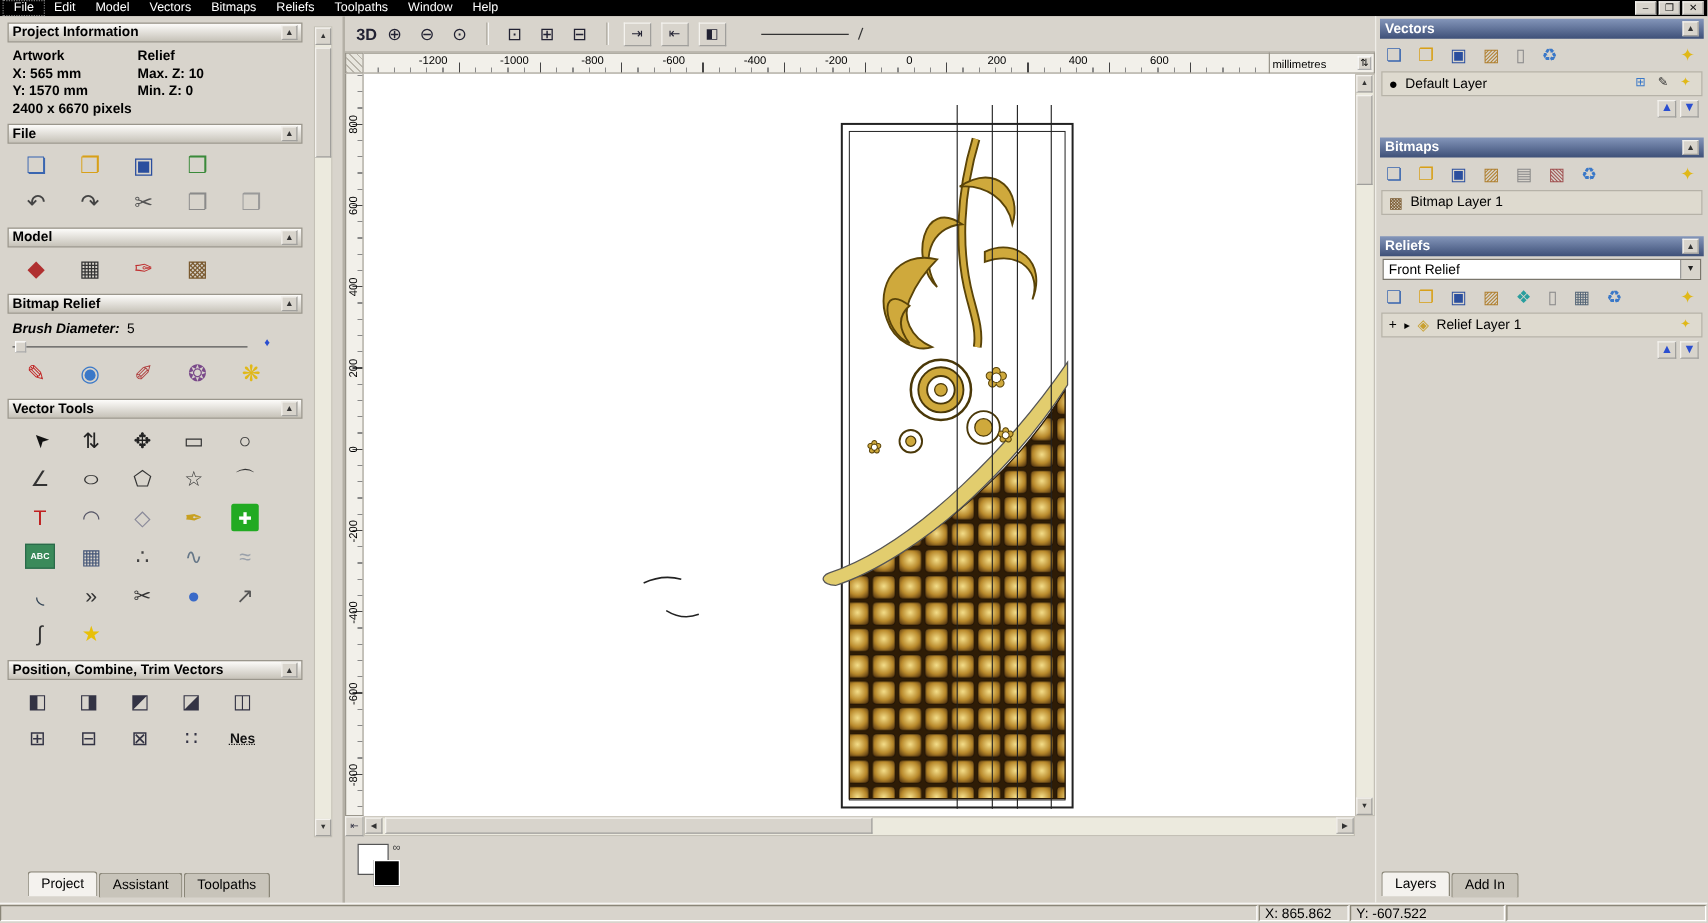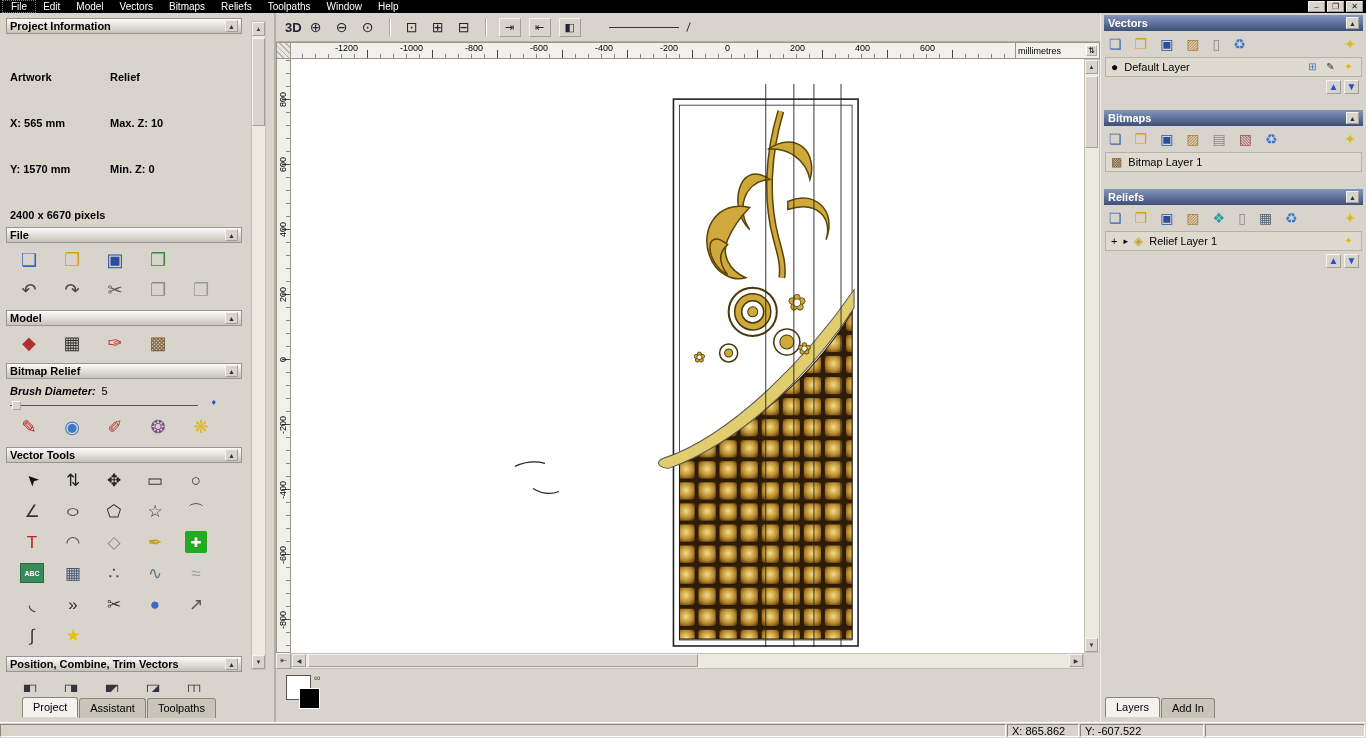--- a/index.html
+++ b/index.html
@@ -23,21 +23,21 @@
   #statusbar { height:16px; background:#d8d4cc; border-top:1px solid #fff; display:flex; align-items:stretch; }
 
   
   .lp-content { position:absolute; left:0; top:0; right:26px; bottom:30px; overflow:hidden; }
   .lp-header { margin:5px 6px 2px 6px; height:16px; display:flex; align-items:center; padding:0 3px;
     background:linear-gradient(#fdfcfa,#c6c2b8); border:1px solid #9a968c; font-weight:bold; }
   .collapse-btn { margin-left:auto; width:13px; height:12px; font-size:7px; line-height:11px; text-align:center;
     background:#d8d4cc; border:1px outset #f4f2ee; color:#333; }
   .pi-grid { display:grid; grid-template-columns:100px auto; padding:3px 4px 1px 10px; row-gap:2px; }
   .pi-grid .b { font-weight:bold; }
-  .pi-grid span { font-weight:bold;margin-top:32px; }
+  .pi-grid span { font-weight:bold; }
   .icon-row { display:flex; align-items:center; gap:17px; padding:4px 4px 4px 16px; }
   .bigicon { font-size:18px; width:26px; text-align:center; cursor:pointer; }
   .brush-line { display:flex; align-items:baseline; gap:6px; padding:4px 4px 0 10px; }
   .brush-label { font-weight:bold; font-style:italic; }
   .slider { position:relative; height:12px; margin:3px 10px 0 10px; }
   .slider .track { position:absolute; left:0; right:40px; top:5px; height:1px; background:#555; }
   .slider .handle { position:absolute; left:2px; top:1px; width:9px; height:9px; background:#d8d4cc; border:1px outset #fff; }
   .slider .marker { position:absolute; right:22px; top:-3px; color:#2a4ed0; font-size:9px; }
   .vt-row { display:flex; gap:5px; padding:1px 0 1px 14px; }
   .vt-cell { width:36px; height:29px; display:flex; align-items:center; justify-content:center; font-size:17px; color:#222; cursor:pointer; }
@@ -496,20 +496,24 @@
     <div class="layer-row" data-name="bitmap-layer-row">
       <span class="layer-glyph" data-name="bitmap-thumbnail-icon" style="color:#7a5a30">▩</span>
       <span class="layer-label" data-name="layer-name">Bitmap Layer 1</span>
     </div>
 
     <div class="rp-gap"></div>
     <div class="rp-header" data-name="reliefs-header">
       <span data-name="section-title">Reliefs</span>
       <span class="collapse-btn" data-name="collapse-icon">▲</span>
     </div>
+    <div class="dropdown" data-name="relief-dropdown">
+      <span data-name="relief-dropdown-value">Front Relief</span>
+      <span class="dd-btn" data-name="dropdown-arrow-icon">▼</span>
+    </div>
     <div class="iconrow" data-name="reliefs-icon-row">
         <span data-name="new-relief-layer-icon" style="color: rgb(58, 102, 176);">❏</span>
         <span data-name="open-relief-icon" style="color: rgb(216, 160, 24);">❐</span>
         <span data-name="save-relief-icon" style="color: rgb(42, 78, 158);">▣</span>
         <span data-name="import-relief-icon" style="color: rgb(176, 128, 48);">▨</span>
         <span data-name="smooth-relief-icon" style="color: rgb(42, 158, 158);">❖</span>
         <span data-name="copy-relief-icon" style="color: rgb(136, 136, 136);">▯</span>
         <span data-name="texture-relief-icon" style="color: rgb(85, 102, 119);">▦</span>
         <span data-name="delete-relief-layer-icon" style="color: rgb(58, 120, 200);">♻</span>
         <span data-name="relief-wizard-icon" style="color: rgb(224, 184, 24);">✦</span>

